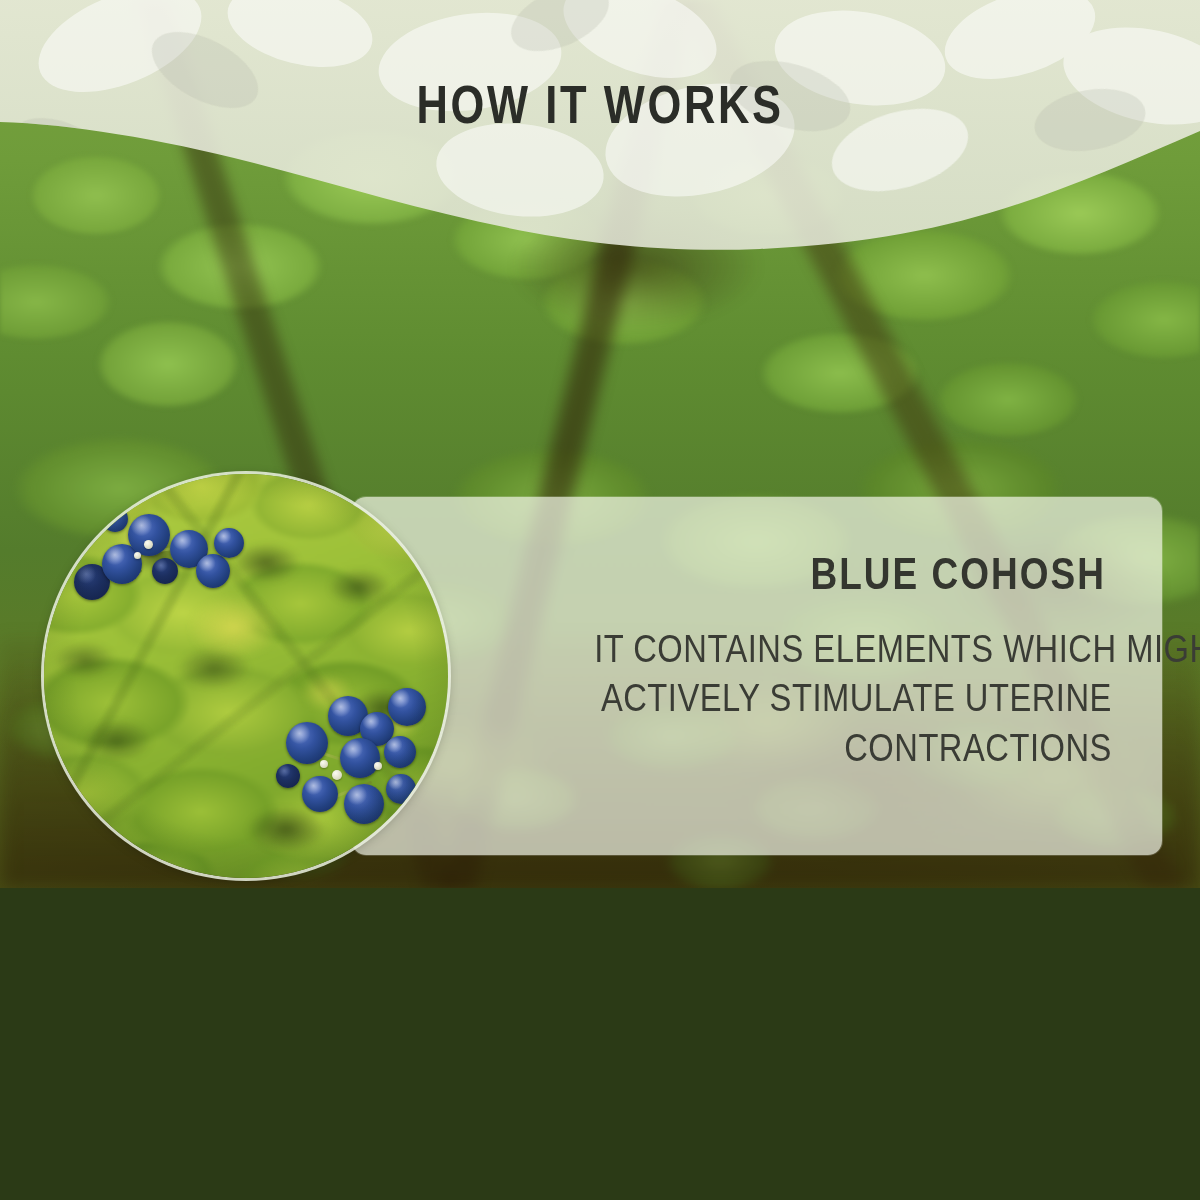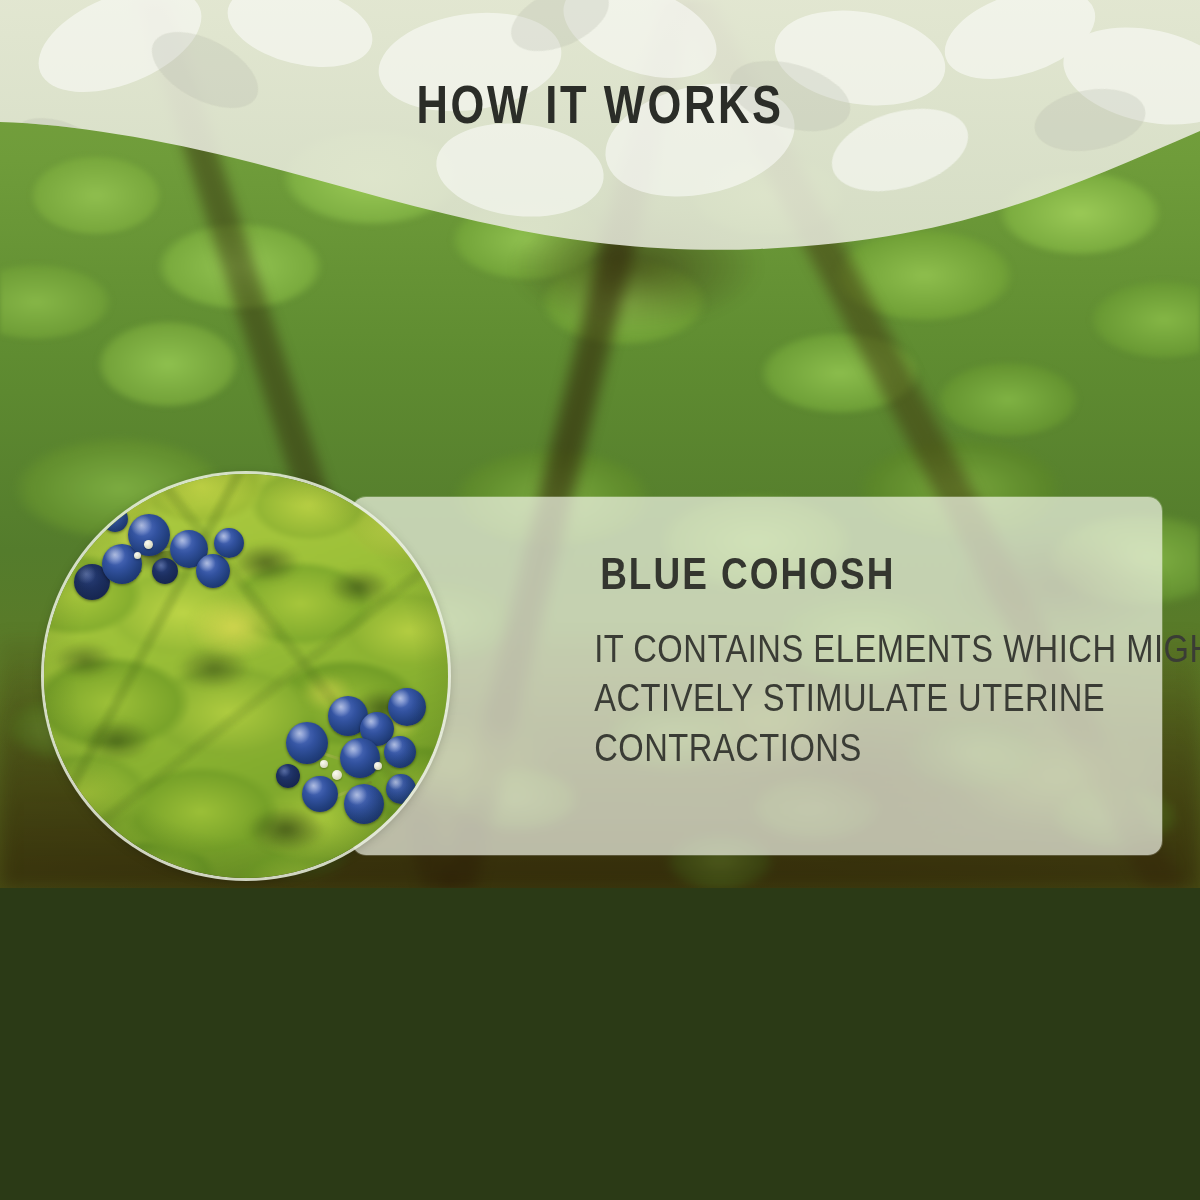--- a/index.html
+++ b/index.html
@@ -117,21 +117,21 @@
   .info-panel {
     position:absolute;
     left:352px; top:497px; width:810px; height:358px;
     background:rgba(244,247,233,.70);
     border-radius:14px;
     box-shadow:0 0 0 1px rgba(255,255,255,.18);
     backdrop-filter:blur(1px);
   }
   .panel-text {
     position:absolute; left:200px; right:8px; top:52px;
-    text-align:left;
+    text-align:right;
   }
   .panel-heading {
     font-family:"Liberation Sans Narrow","Liberation Sans", sans-serif;
     font-size:44px; font-weight:700;
     letter-spacing:2.4px;
     color:#34362f;
     transform:scaleX(.84);
     white-space:nowrap;
     margin-bottom:26px;
   }

